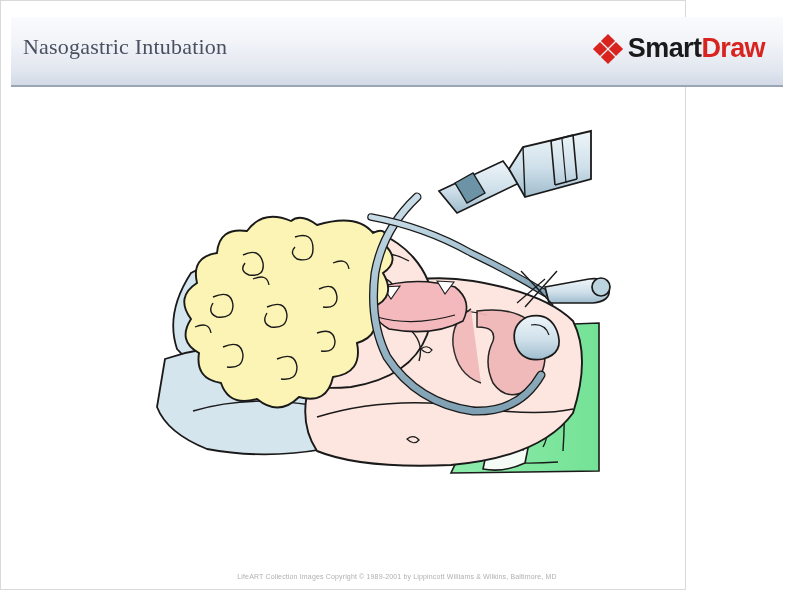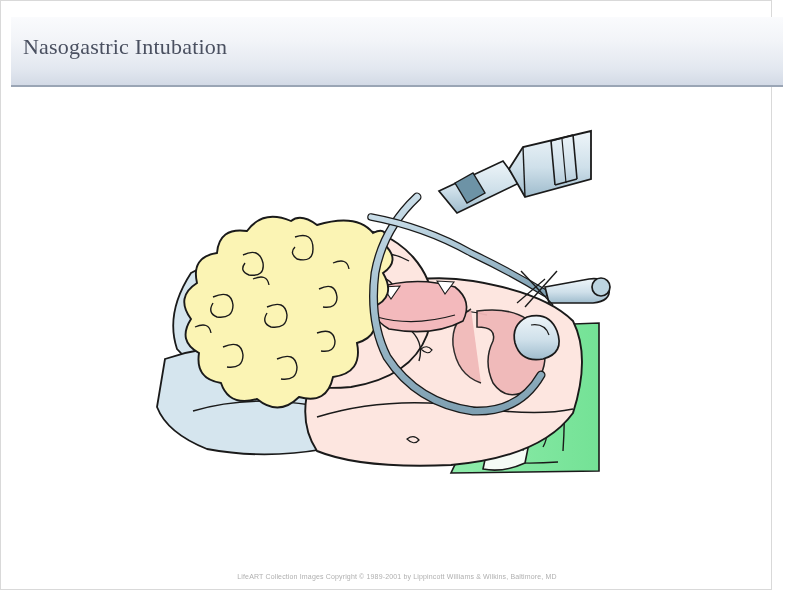--- a/index.html
+++ b/index.html
@@ -8,21 +8,21 @@
     background: #ffffff;
   }
   body {
     width: 792px;
     height: 590px;
     font-family: "Liberation Sans", sans-serif;
     overflow: hidden;
   }
   .page {
     position: relative;
-    width: 772px;
+    width: 686px;
     height: 590px;
     box-sizing: border-box;
     border: 1px solid #d9d9d9;
     background: #ffffff;
   }
 
   
   .header {
     position: absolute;
     left: 10px;
@@ -111,20 +111,29 @@
   }
 </style>
 </head>
 <body>
 
 <div class="page">
 
   <div class="header">
     <div class="header-title">Nasogastric Intubation</div>
 
+    <div class="logo">
+      <span class="logo-mark">
+        <i class="d-t"></i>
+          <i class="d-l"></i>
+          <i class="d-r"></i>
+          <i class="d-b"></i>
+      </span>
+      <span class="logo-text"><span class="logo-smart">Smart</span><span class="logo-draw">Draw</span></span>
+    </div>
   </div>
 
   <div class="illustration">
     <svg viewBox="0 0 560 380" xmlns="http://www.w3.org/2000/svg">
       <defs>
         <linearGradient id="gSyringe" x1="0" y1="0" x2="0" y2="1">
           <stop offset="0%" stop-color="#eef5f9"></stop>
           <stop offset="55%" stop-color="#cfe0ea"></stop>
           <stop offset="100%" stop-color="#9fbccd"></stop>
         </linearGradient>

